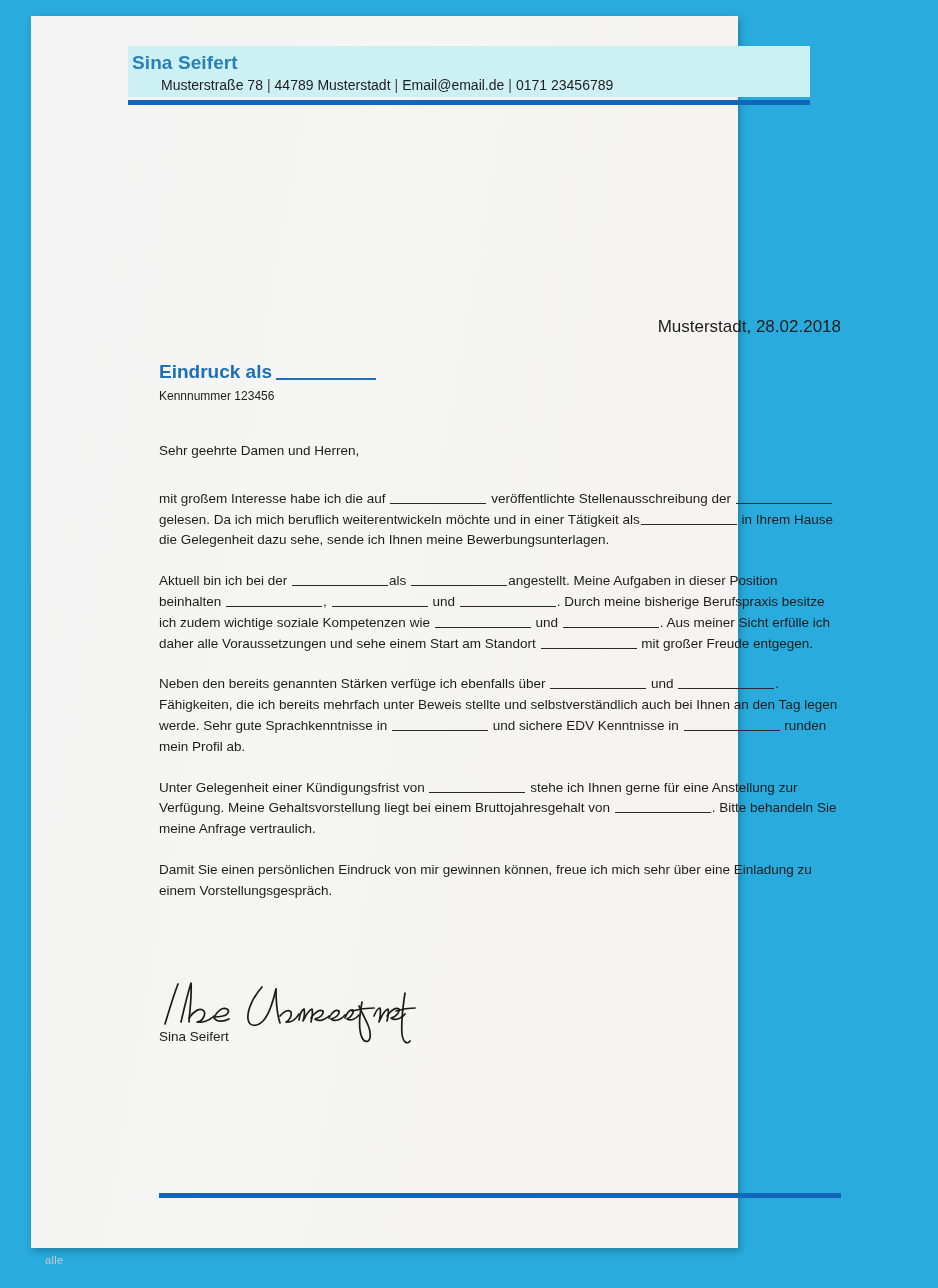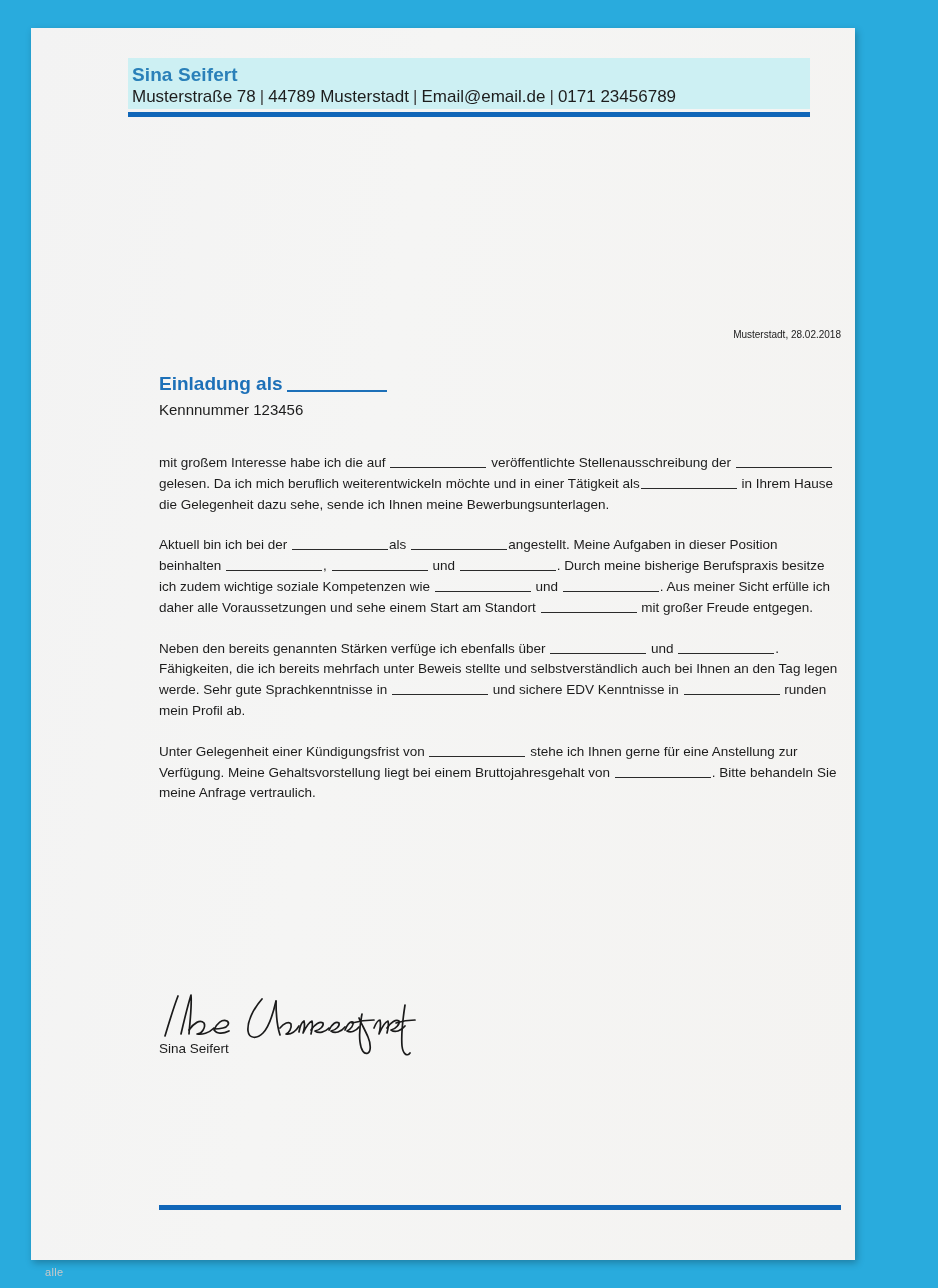--- a/index.html
+++ b/index.html
@@ -12,22 +12,22 @@
     background: #29ABDD;
     font-family: "Liberation Sans", sans-serif;
     overflow: hidden;
     position: relative;
   }
 
   
   #paper {
     position: absolute;
     left: 31px;
-    top: 28px;
-    width: 824px;
+    top: 16px;
+    width: 707px;
     height: 1232px;
     background: #f4f4f4;
     box-shadow: 2px 3px 7px rgba(0,0,0,0.25);
   }
   #paper-inner {
     position: absolute;
     left: 0; top: 0; right: 0; bottom: 0;
     background: linear-gradient(100deg, #f3f3f3 0%, #f5f5f4 40%, #f4f3f1 100%);
   }
 
@@ -44,26 +44,27 @@
   }
   .lh-name {
     font-size: 19px;
     font-weight: bold;
     color: #2a80b9;
     letter-spacing: .1px;
     line-height: 22px;
     padding-left: 2px;
   }
   .lh-contact {
-    font-size: 17px;
+    font-size: 14px;
     color: #1d1d1d;
     line-height: 18px;
     padding-left: 2px;
     padding-top: 2px;
     white-space: nowrap;
+    margin-left: 29px;
   }
   .lh-contact .sep {
     color: #3f3f3f;
     padding: 0 4px;
   }
   .lh-rule {
     height: 5px;
     background: #1066b8;
     margin-top: 3px;
   }
@@ -79,21 +80,21 @@
   }
   .recipient div { white-space: nowrap; }
 
   
   .date-line {
     position: absolute;
     left: 128px;
     top: 301px;
     width: 682px;
     text-align: right;
-    font-size: 10px;
+    font-size: 17px;
     color: #1c1c1c;
   }
 
   
   .subject {
     position: absolute;
     left: 128px;
     top: 345px;
     font-size: 19px;
     font-weight: bold;
@@ -105,21 +106,21 @@
     width: 100px;
     border-bottom: 2.5px solid #1d70b8;
     height: 17px;
     vertical-align: -2px;
     margin-left: 4px;
   }
   .refnum {
     position: absolute;
     left: 128px;
     top: 373px;
-    font-size: 15px;
+    font-size: 12px;
     color: #1c1c1c;
   }
 
   
   .body-text {
     position: absolute;
     left: 128px;
     top: 425px;
     width: 682px;
     font-size: 13.5px;
@@ -191,35 +192,37 @@
         <span>Musterstraße 78</span><span class="sep">|</span><span>44789 Musterstadt</span><span class="sep">|</span><span>Email@email.de</span><span class="sep">|</span><span>0171 23456789</span>
       </div>
     </div>
     <div class="lh-rule"></div>
   </div>
 
 
   <div class="date-line">Musterstadt, 28.02.2018</div>
 
   <div class="subject">
-    <span>Einladung als</span><span class="blank-sub"></span>
+    <span>Eindruck als</span><span class="blank-sub"></span>
   </div>
   <div class="refnum">Kennnummer 123456</div>
 
   <div class="body-text">
 
+    <p class="salutation">Sehr geehrte Damen und Herren,</p>
 
     <p><span>mit großem Interesse habe ich die auf</span> <span class="blank b-md"></span> <span>veröffentlichte Stellenausschreibung der</span> <span class="blank b-md"></span> <span>gelesen. Da ich mich beruflich weiterentwickeln möchte und in einer Tätigkeit als</span><span class="blank b-md"></span> <span>in Ihrem Hause die Gelegenheit dazu sehe, sende ich Ihnen meine Bewerbungsunterlagen.</span></p>
 
     <p><span>Aktuell bin ich bei der</span> <span class="blank b-md"></span><span>als</span> <span class="blank b-md"></span><span>angestellt. Meine Aufgaben in dieser Position beinhalten</span> <span class="blank b-md"></span><span>,</span> <span class="blank b-md"></span> <span>und</span> <span class="blank b-md"></span><span>. Durch meine bisherige Berufspraxis besitze ich zudem wichtige soziale Kompetenzen wie</span> <span class="blank b-md"></span> <span>und</span> <span class="blank b-md"></span><span>. Aus meiner Sicht erfülle ich daher alle Voraussetzungen und sehe einem Start am Standort</span> <span class="blank b-md"></span> <span>mit großer Freude entgegen.</span></p>
 
     <p><span>Neben den bereits genannten Stärken verfüge ich ebenfalls über</span> <span class="blank b-md"></span> <span>und</span> <span class="blank b-md"></span><span>. Fähigkeiten, die ich bereits mehrfach unter Beweis stellte und selbstverständlich auch bei Ihnen an den Tag legen werde. Sehr gute Sprachkenntnisse in</span> <span class="blank b-md"></span> <span>und sichere EDV Kenntnisse in</span> <span class="blank b-md"></span> <span>runden mein Profil ab.</span></p>
 
     <p><span>Unter Gelegenheit einer Kündigungsfrist von</span> <span class="blank b-md"></span> <span>stehe ich Ihnen gerne für eine Anstellung zur Verfügung. Meine Gehaltsvorstellung liegt bei einem Bruttojahresgehalt von</span> <span class="blank b-md"></span><span>. Bitte behandeln Sie meine Anfrage vertraulich.</span></p>
 
+    <p>Damit Sie einen persönlichen Eindruck von mir gewinnen können, freue ich mich sehr über eine Einladung zu einem Vorstellungsgespräch.</p>
 
   </div>
 
   <div class="signature-area">
     <svg width="300" height="72" viewBox="0 0 300 72" fill="none" xmlns="http://www.w3.org/2000/svg" aria-hidden="true">
       <g stroke="#1a1a1a" stroke-width="1.7" stroke-linecap="round" stroke-linejoin="round" fill="none">
         <path d="M6 46 C10 33 14 19 19 6"></path>
         <path d="M22 44 C25 31 28 18 32 5 C33 16 31 30 30 44"></path>
         <path d="M30 40 C35 33 41 29 45 33 C47 37 43 44 38 44 C43 45 50 43 55 38"></path>
         <path d="M55 40 C58 33 63 29 68 31 C71 33 69 37 64 38 C60 39 57 39 55 39 C56 43 62 45 70 41"></path>

